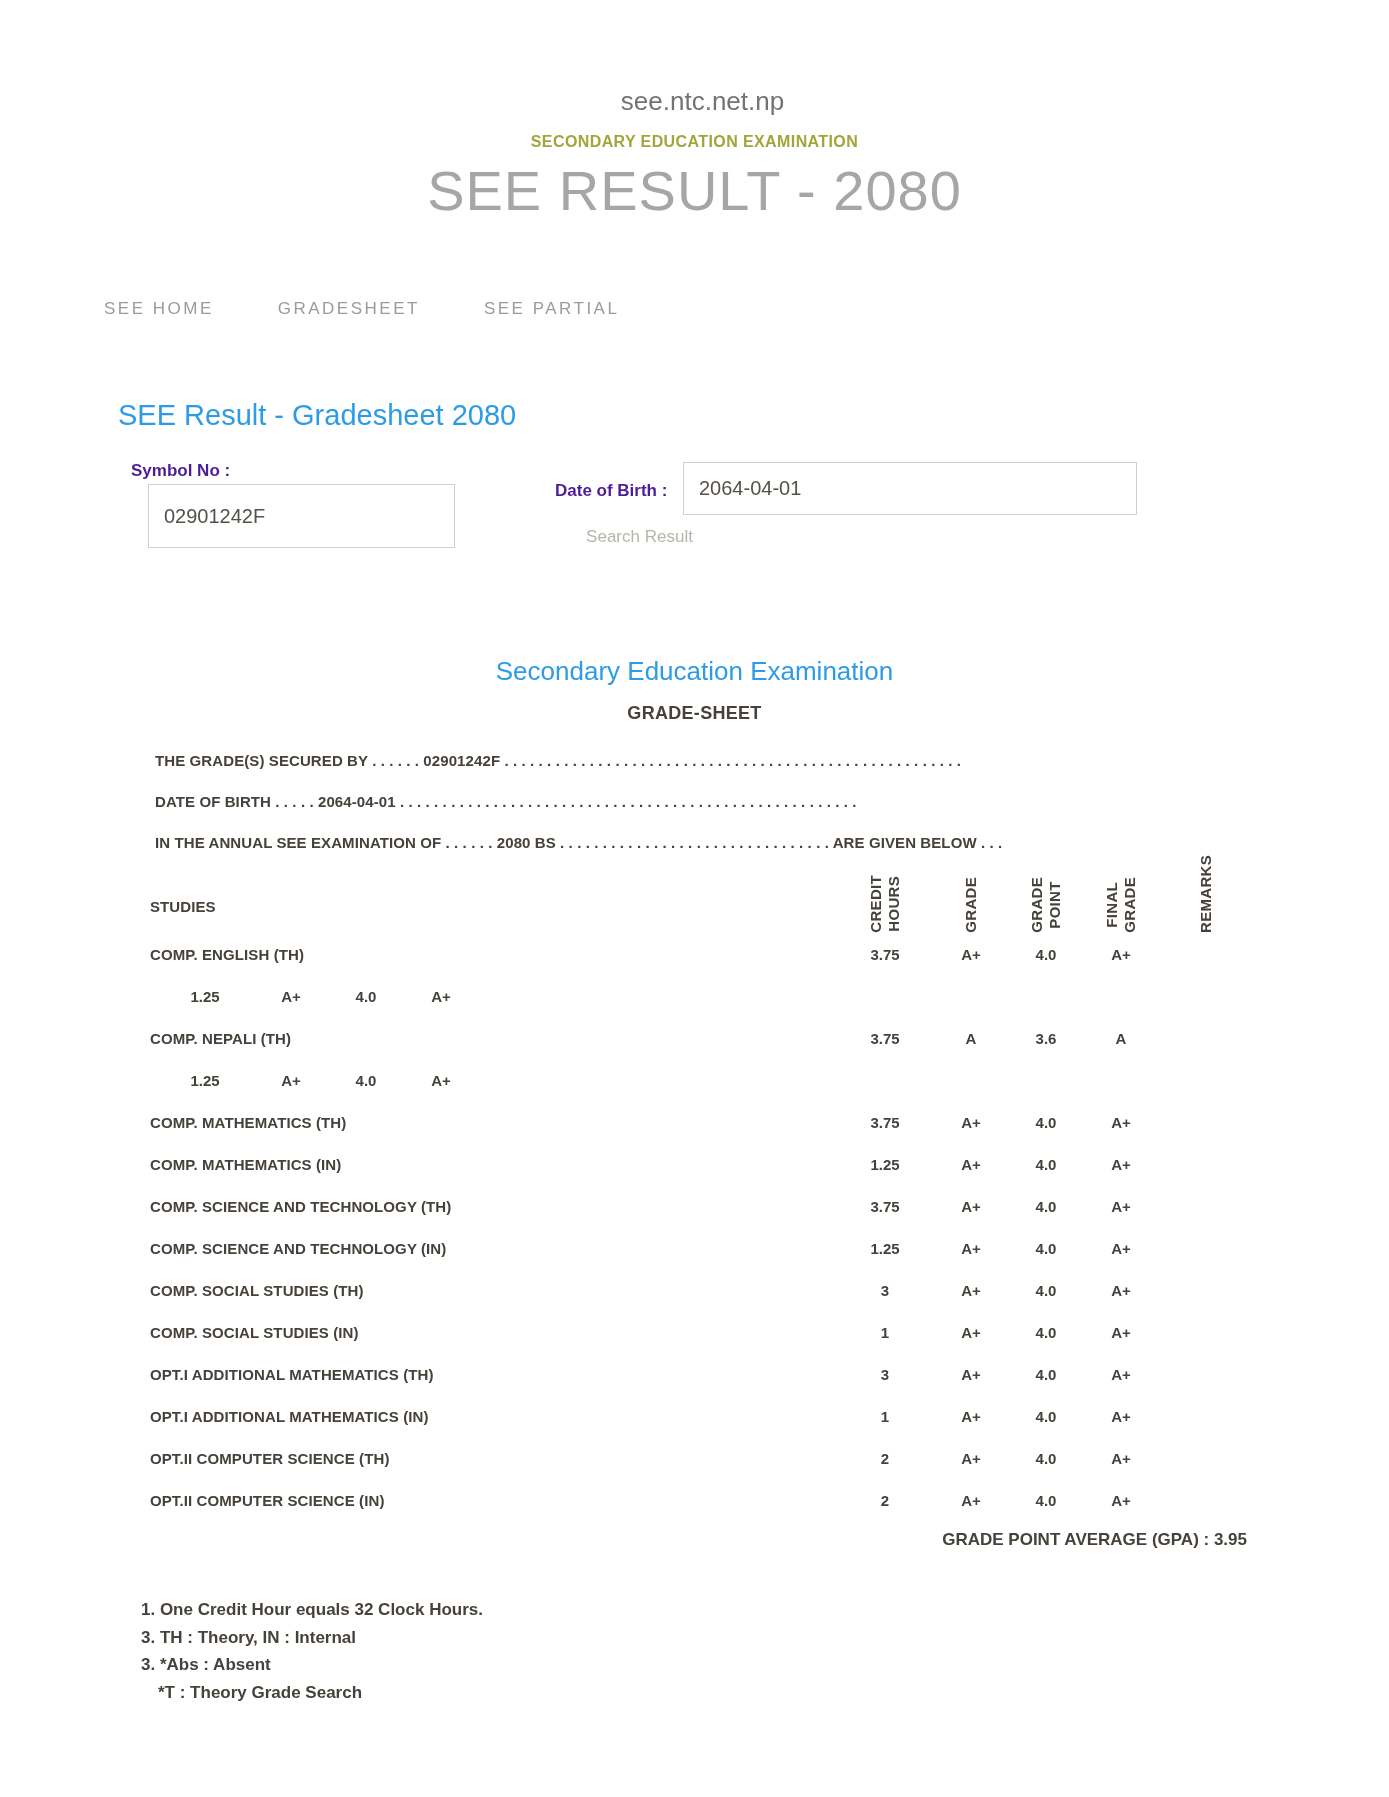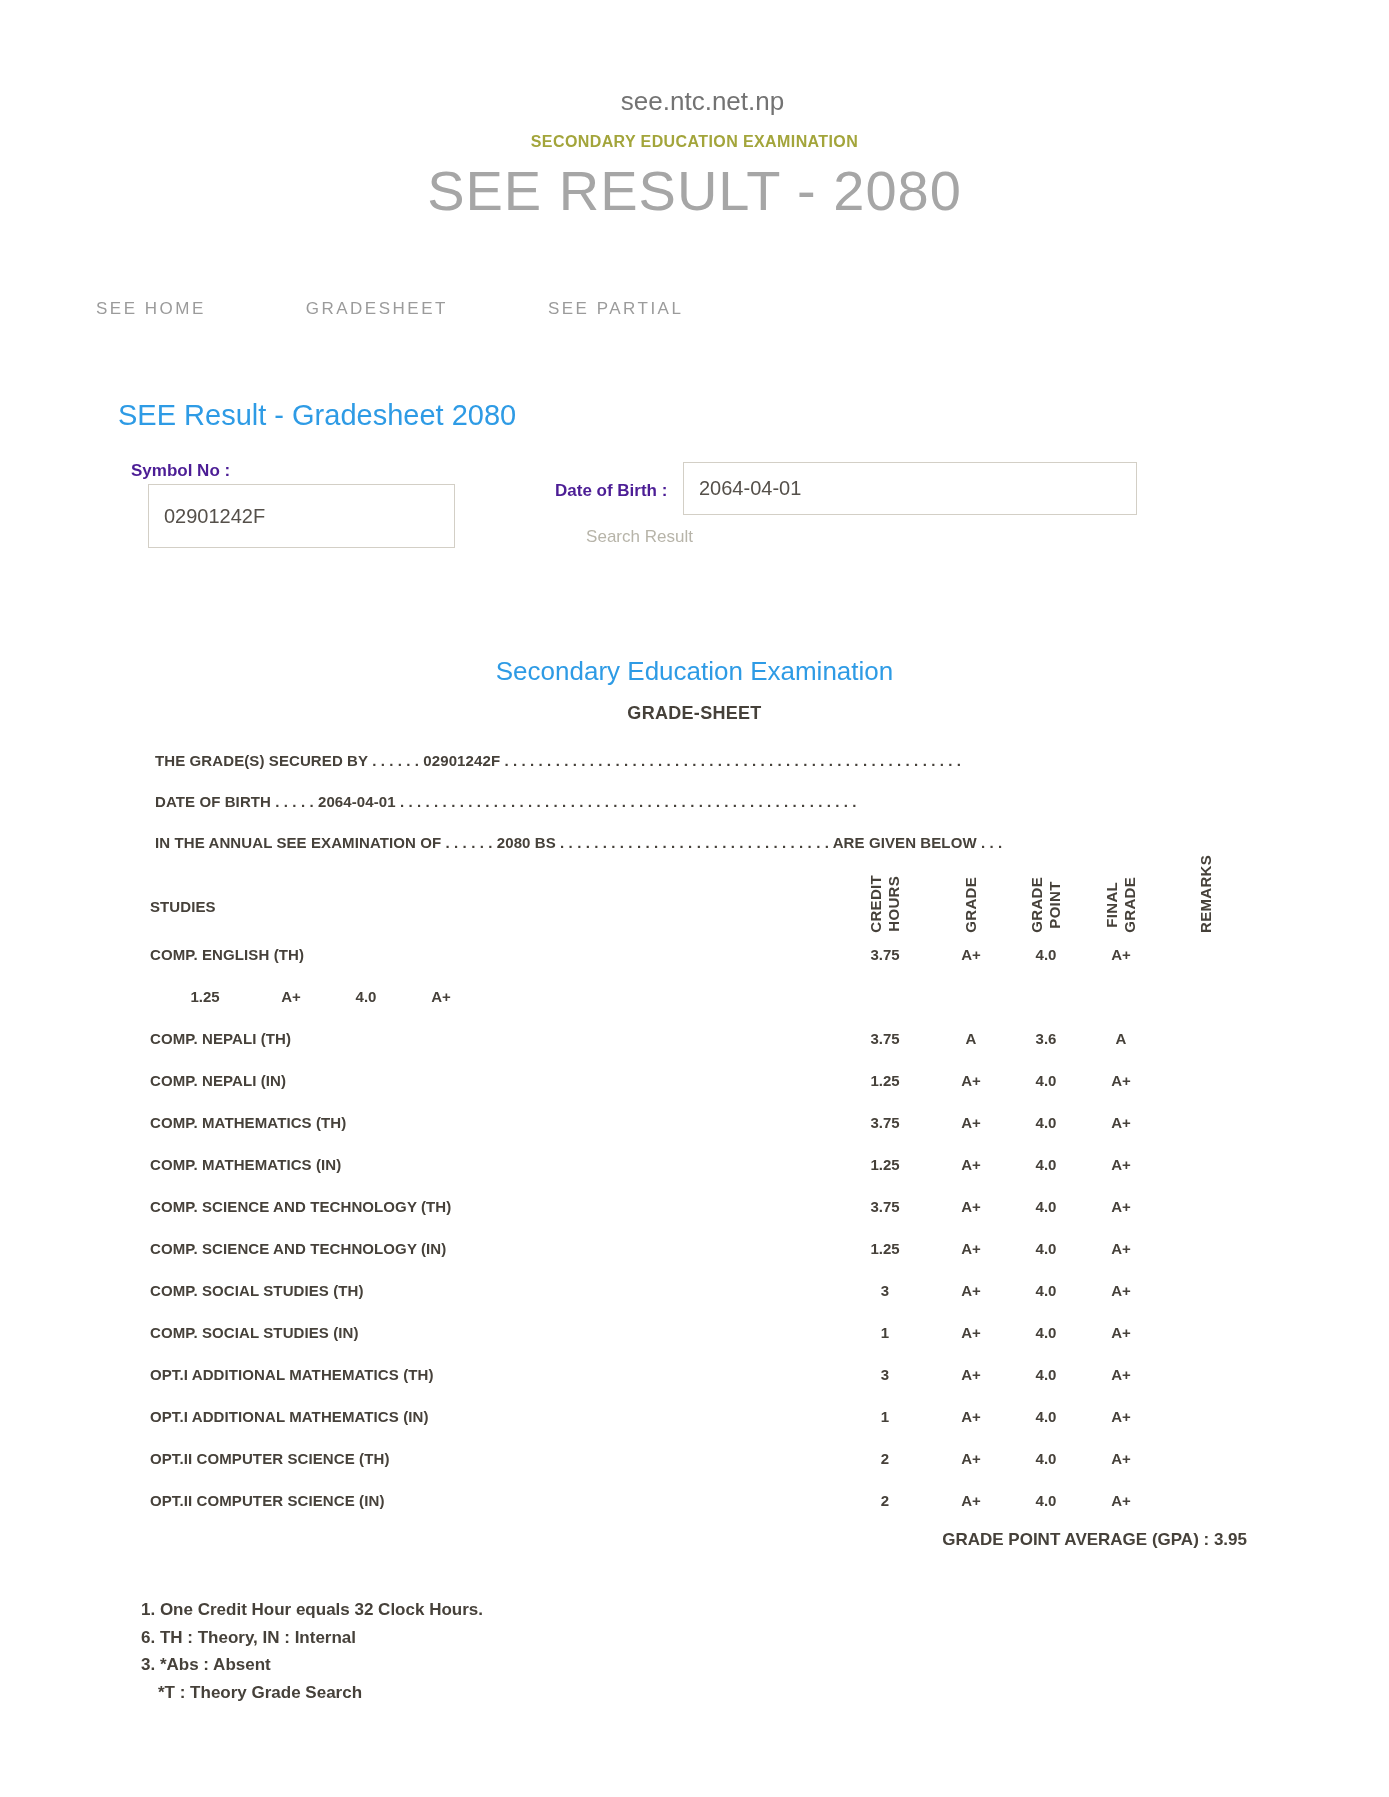--- a/index.html
+++ b/index.html
@@ -6,21 +6,21 @@
   body { background:#ffffff; font-family:"Liberation Sans", sans-serif; }
   .page { position:relative; width:1389px; height:1797px; background:#ffffff; overflow:hidden; }
 
   .site-title { position:absolute; top:86px; left:8px; width:100%; text-align:center;
                 font-size:26px; color:#737373; font-weight:400; }
   .exam-subtitle { position:absolute; top:133px; left:0; width:100%; text-align:center;
                    font-size:16px; color:#a3a53b; font-weight:700; letter-spacing:0.4px; }
   .main-title { position:absolute; top:158px; left:0; width:100%; text-align:center;
                 font-size:56px; color:#a6a6a6; font-weight:400; letter-spacing:1px; }
 
-  .nav { position:absolute; top:299px; left:96px; display:flex; gap:100px; }
+  .nav { position:absolute; top:299px; left:104px; display:flex; gap:64px; }
   .nav-item { font-size:17px; color:#9b9b9b; letter-spacing:2.5px; text-decoration:none;
               cursor:pointer; white-space:nowrap; }
 
   .section-heading { position:absolute; top:399px; left:118px; font-size:29px;
                      font-weight:500; color:#2e9be5; }
 
   .field-label { position:absolute; font-size:17px; font-weight:700; color:#4c1d95; }
   .symbol-label { top:461px; left:131px; }
   .dob-label { top:481px; left:555px; }
   .text-input { position:absolute; border:1px solid #d3cfc6; background:#ffffff;
@@ -142,21 +142,20 @@
     <div class="gt-row">
       <div class="c subject">COMP. NEPALI (TH)</div>
       <div class="c credit">3.75</div>
       <div class="c grade">A</div>
       <div class="c point">3.6</div>
       <div class="c final">A</div>
       <div class="c remarks"></div>
     </div>
 
     <div class="gt-row">
-      <div class="c subject">COMP. NEPALI (IN)</div>
       <div class="c credit">1.25</div>
       <div class="c grade">A+</div>
       <div class="c point">4.0</div>
       <div class="c final">A+</div>
       <div class="c remarks"></div>
     </div>
 
     <div class="gt-row">
       <div class="c subject">COMP. MATHEMATICS (TH)</div>
       <div class="c credit">3.75</div>
@@ -246,18 +245,18 @@
       <div class="c final">A+</div>
       <div class="c remarks"></div>
     </div>
   </div>
   </div>
 
   <div class="gpa-line">GRADE POINT AVERAGE (GPA) : 3.95</div>
 
   <div class="notes">
     <div class="note">1. One Credit Hour equals 32 Clock Hours.</div>
-    <div class="note">6. TH : Theory, IN : Internal</div>
+    <div class="note">3. TH : Theory, IN : Internal</div>
     <div class="note">3. *Abs : Absent</div>
     <div class="note note-indent">*T : Theory Grade Search</div>
   </div>
 
 </div>
 
 </body></html>

